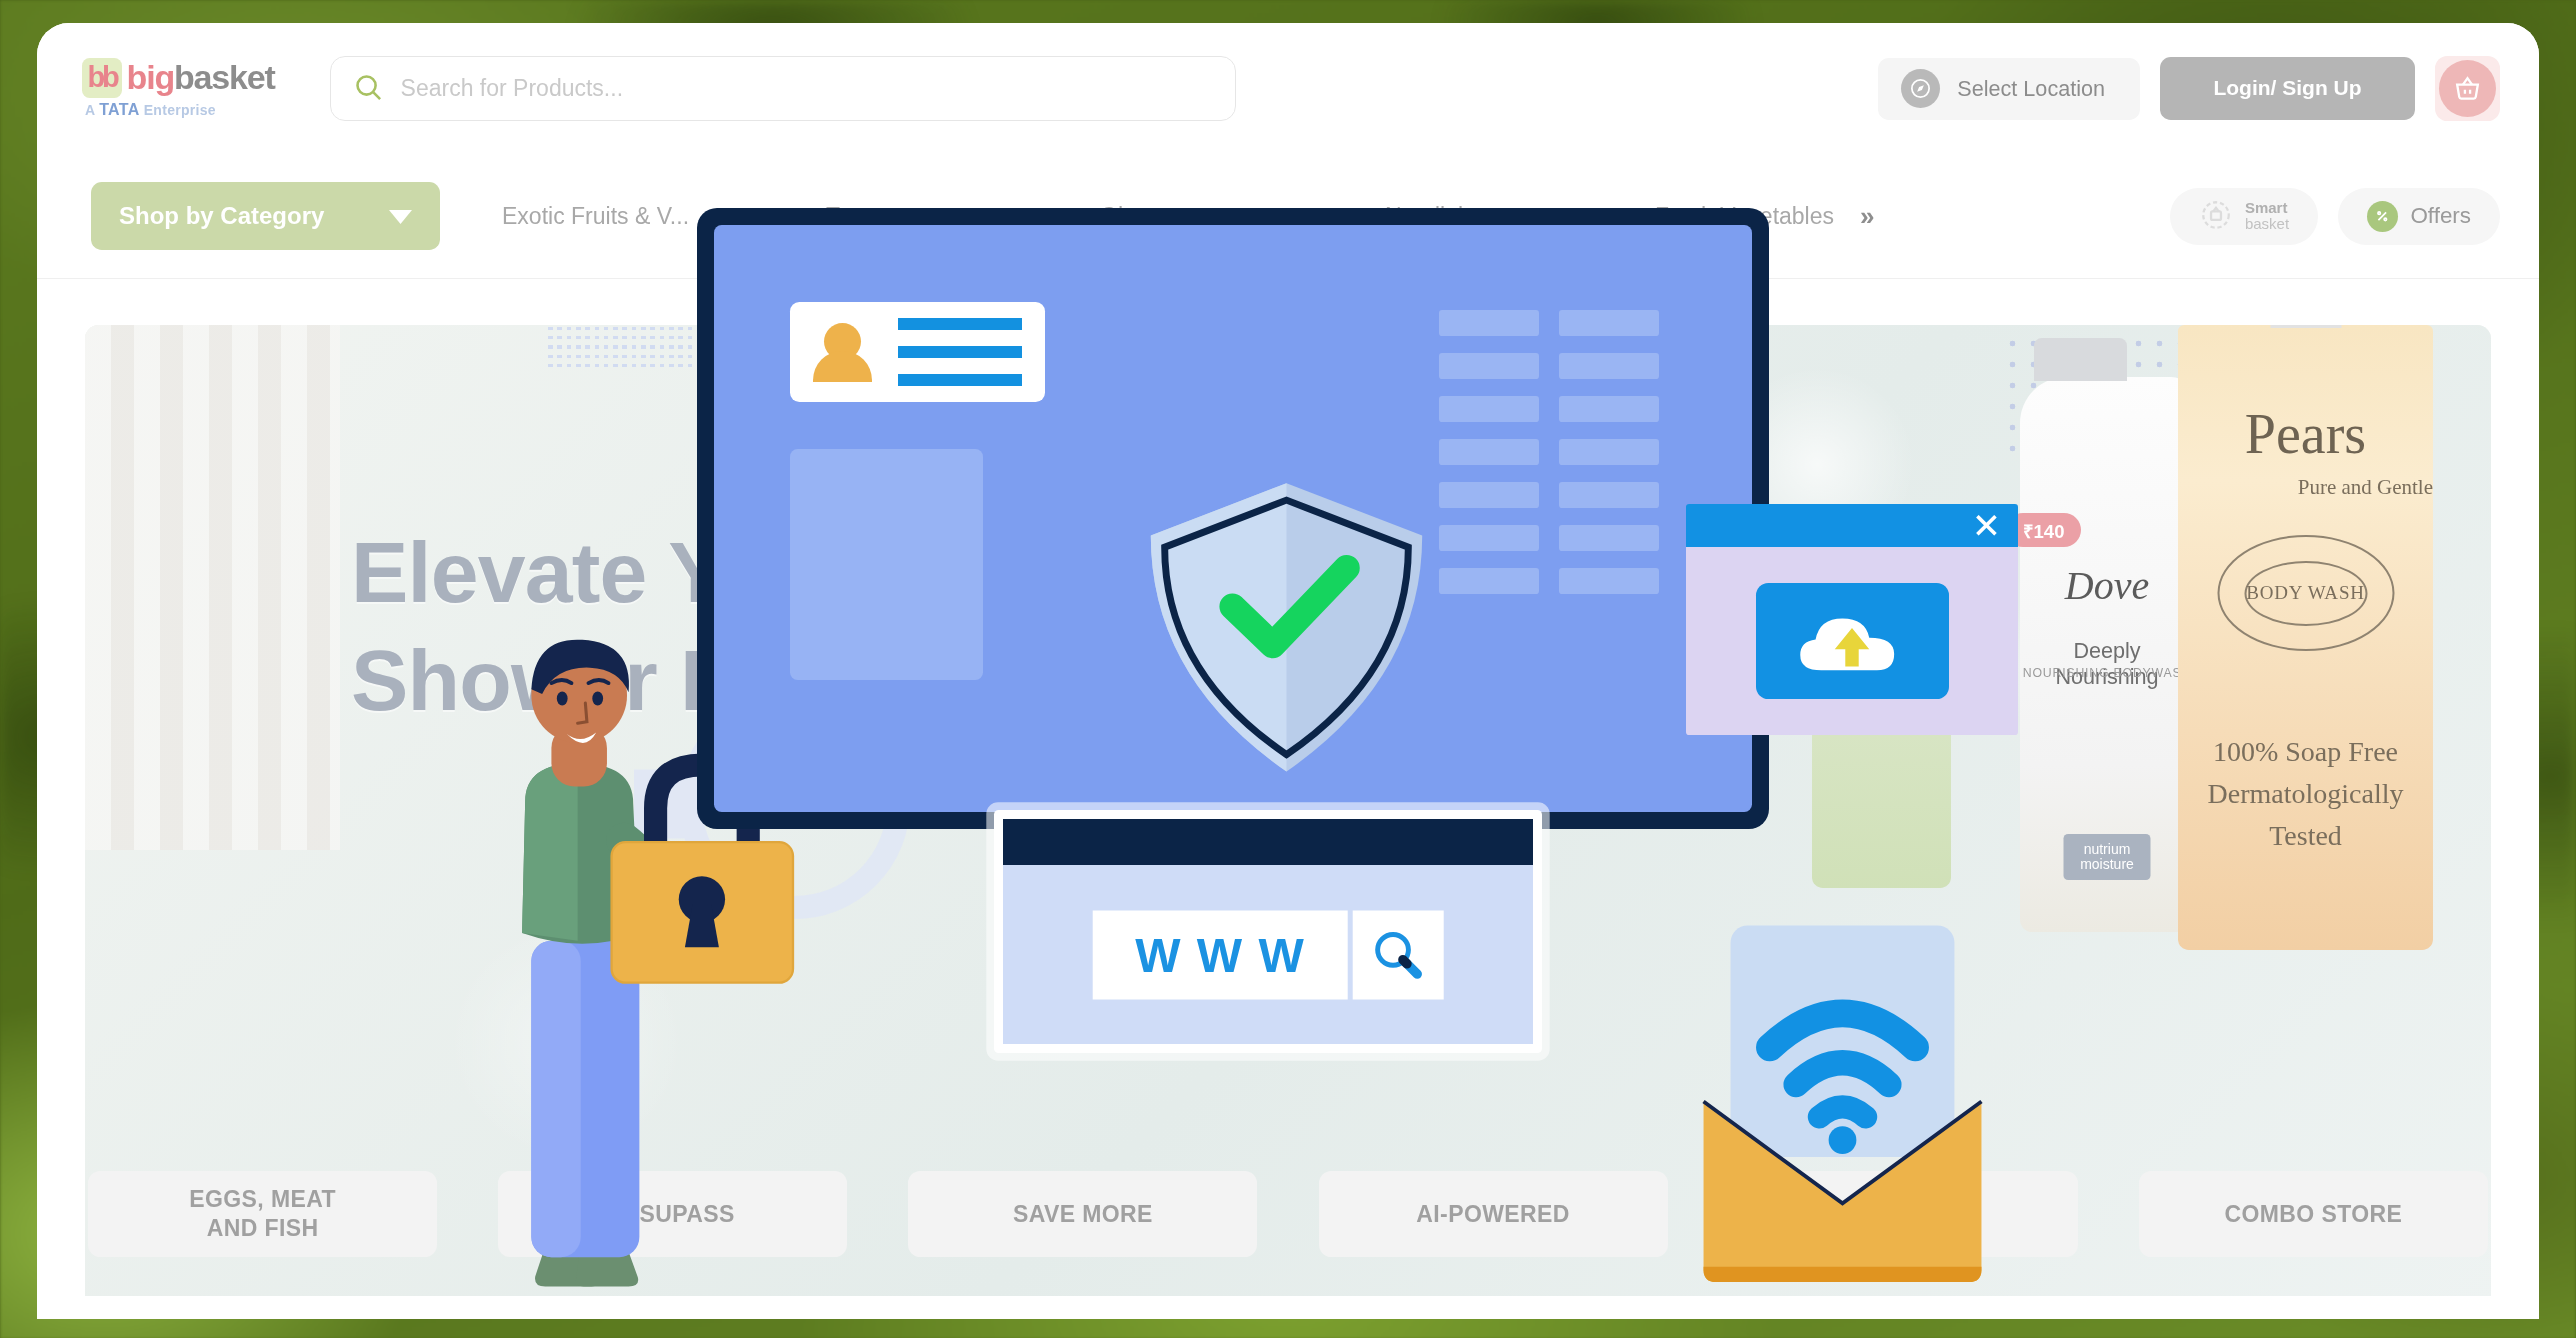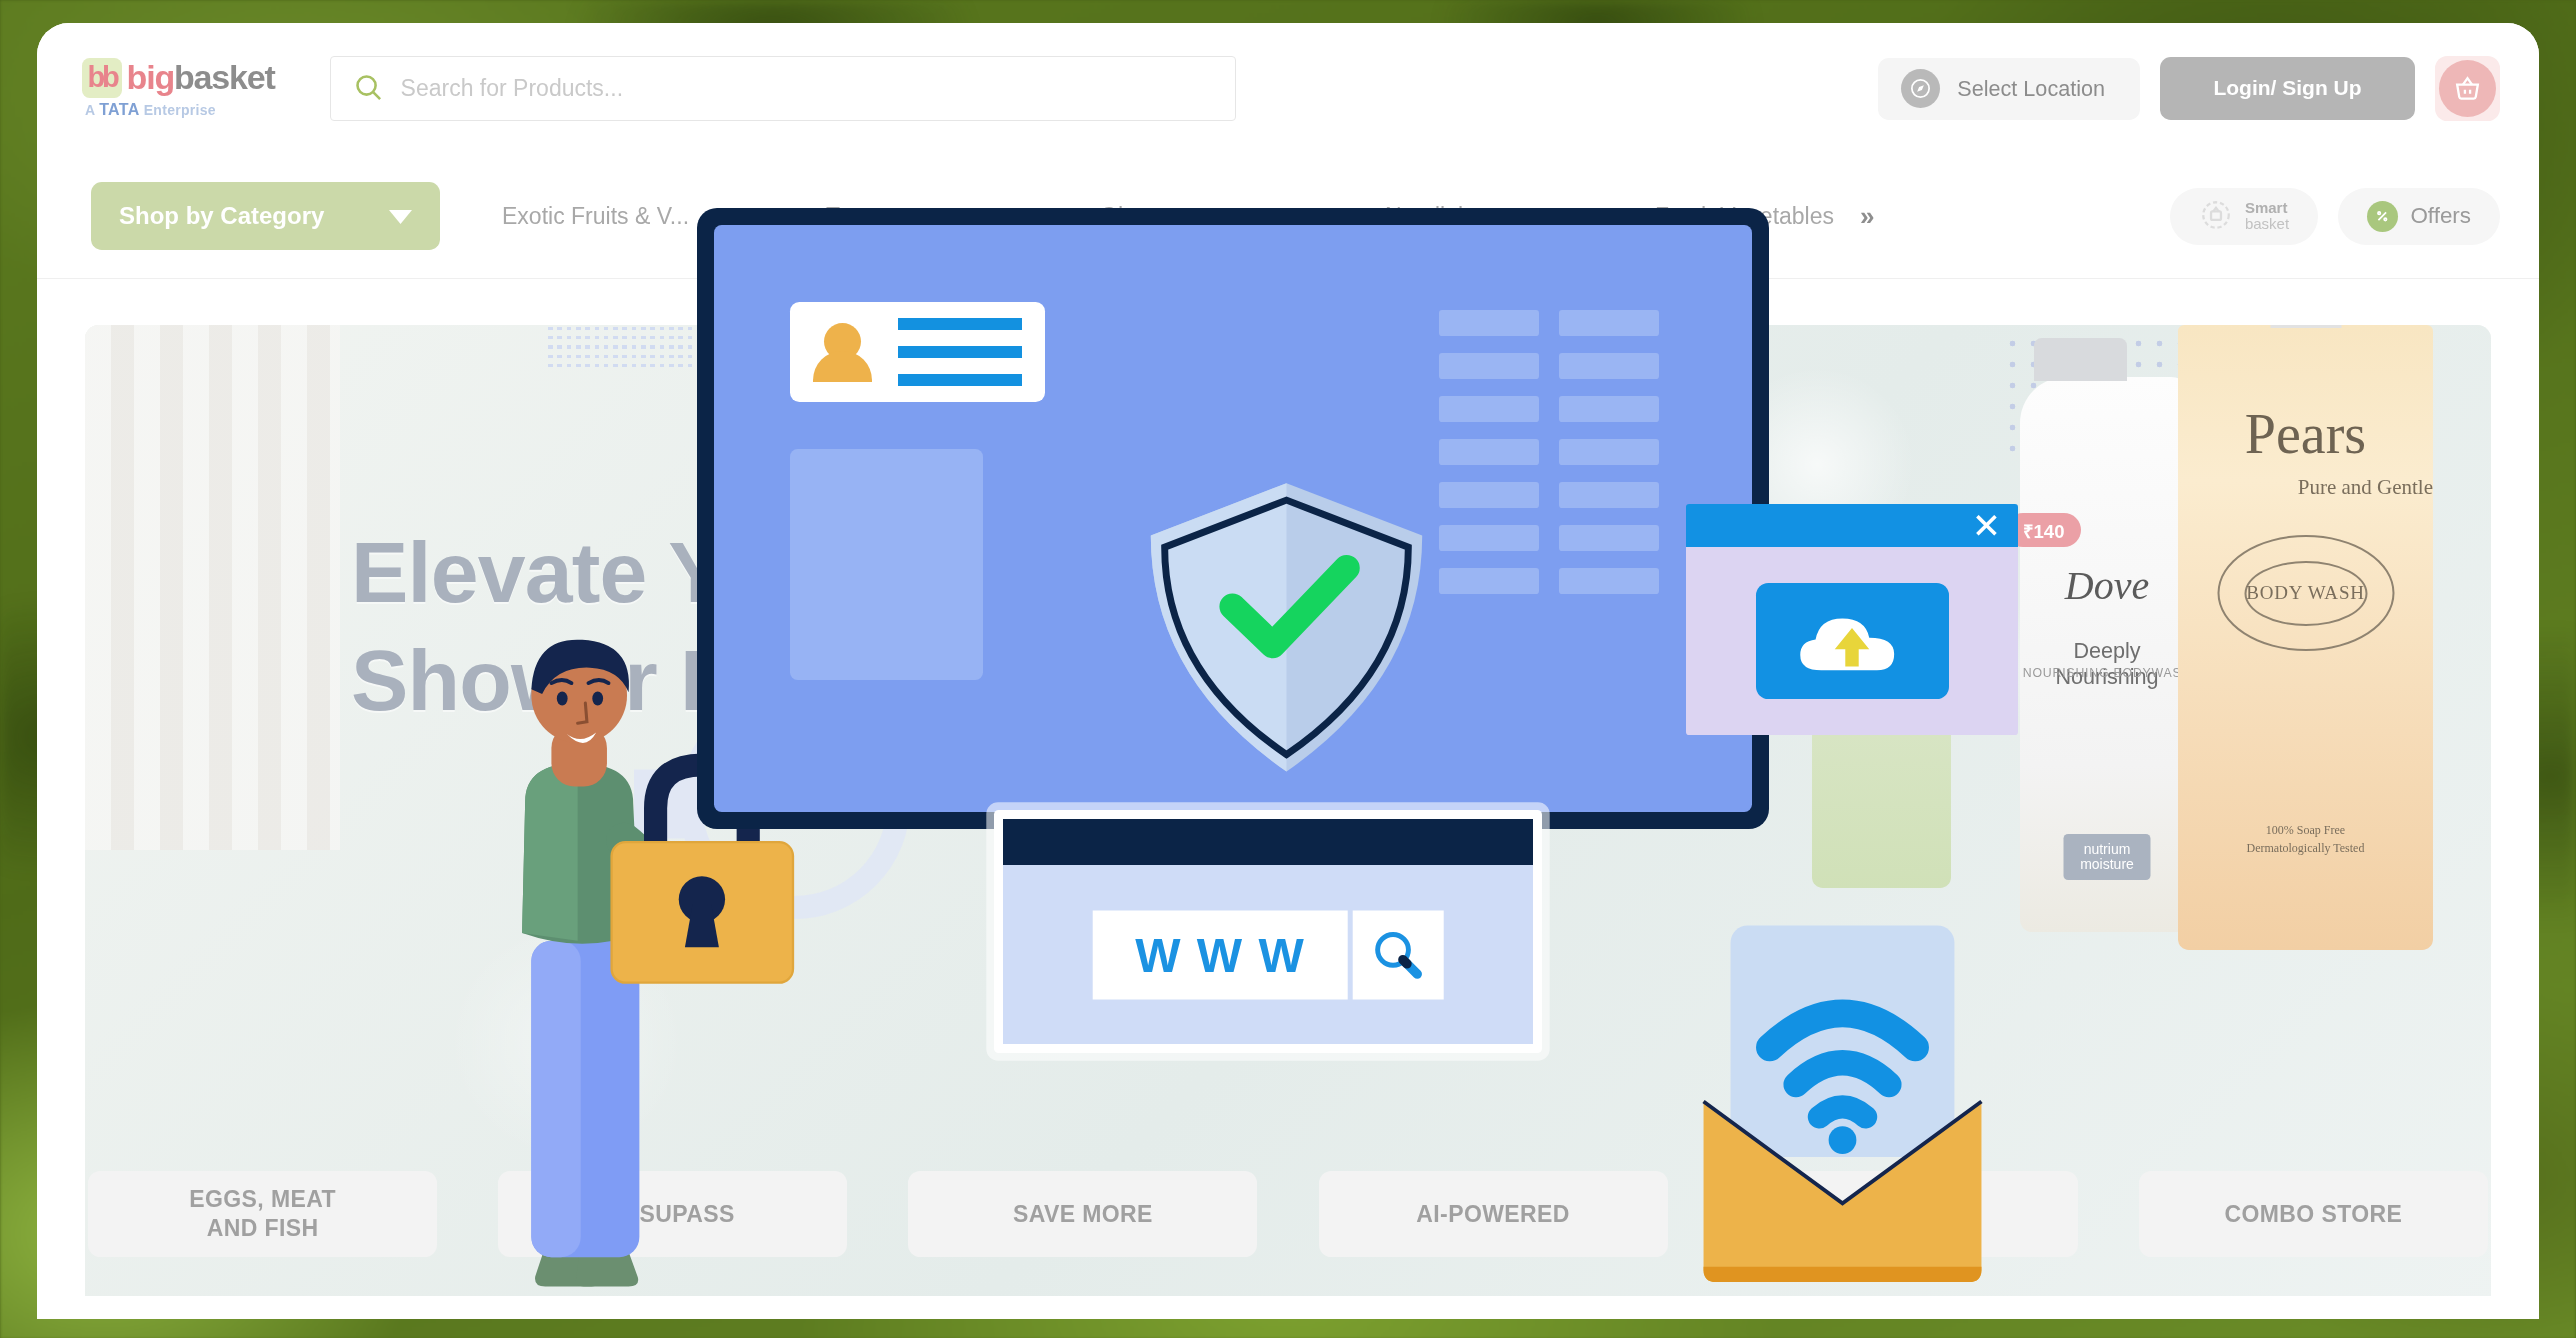--- a/index.html
+++ b/index.html
@@ -66,21 +66,21 @@
   .logo-text .big { color: #e8848c; margin-top: 8px; }
   .logo-text .basket { color: #8d8d8d; }
   .logo-sub {
     font-size: 14px; font-weight: bold; color: #b7c9e4;
     letter-spacing: 0.3px; margin-top: 3.1px; padding-left: 3.1px;
   }
   .logo-sub .tata { color: #7fa0d4; font-size: 16px; }
 
   .search-wrap { flex: 0 0 906px; margin-left: 37px; }
   .search-box {
-    height: 65px; border: 1.5px solid #e6e6e6; border-radius: 4px;
+    height: 65px; border: 1.5px solid #e6e6e6; border-radius: 15px;
     display: flex; align-items: center; gap: 17px; padding: 0 21.6px;
     background: #fff;
   }
   .search-ph { font-size: 23px; color: #c9c9c9; }
 
   .header-right { margin-left: auto; display: flex; align-items: center; gap: 20px; }
   .loc-btn {
     display: flex; align-items: center; gap: 17px;
     background: #f5f5f5; border-radius: 10.8px;
     height: 62px; padding: 0 35px 0 23px; justify-content: flex-end;
@@ -209,21 +209,21 @@
     width: 177px; height: 116px; border: 2.3px solid #8f8370; border-radius: 50%;
     display:flex; align-items:center; justify-content:center;
   }
   .pears-seal-inner {
     width: 123px; height: 65px; border: 2.3px solid #8f8370; border-radius: 50%;
     display:flex; align-items:center; justify-content:center;
     font-family:"Liberation Serif", serif; font-size: 19px; color:#7a6e5c; letter-spacing:0.8px;
   }
   .pears-foot {
     position: absolute; bottom: 93px; width: 100%; text-align: center;
-    font-family:"Liberation Serif", serif; font-size: 12px; color:#7a6e5c; line-height: 1.5;
+    font-family:"Liberation Serif", serif; font-size: 28px; color:#7a6e5c; line-height: 1.5;
   }
   .prod-dove {
     position: absolute; right: 297px; top: 52px; width: 174px; height: 555px;
     background: linear-gradient(180deg,#fdfdfd 0%,#f3f3f3 70%,#eceae2 100%);
     border-radius: 46px 23px 12.3px 12.3px;
   }
   .dove-cap { position:absolute; left:14px; top:-39px; width:93px; height:43px;
     background:#d8dadd; border-radius: 7.7px 7.7px 0 0; }
   .dove-badge { position:absolute; left:-14px; top:136px; background:#eba0a6;
     border-radius: 20px; padding: 4.6px 17px; color:#fff; font-size: 18.5px; font-weight: bold; }

